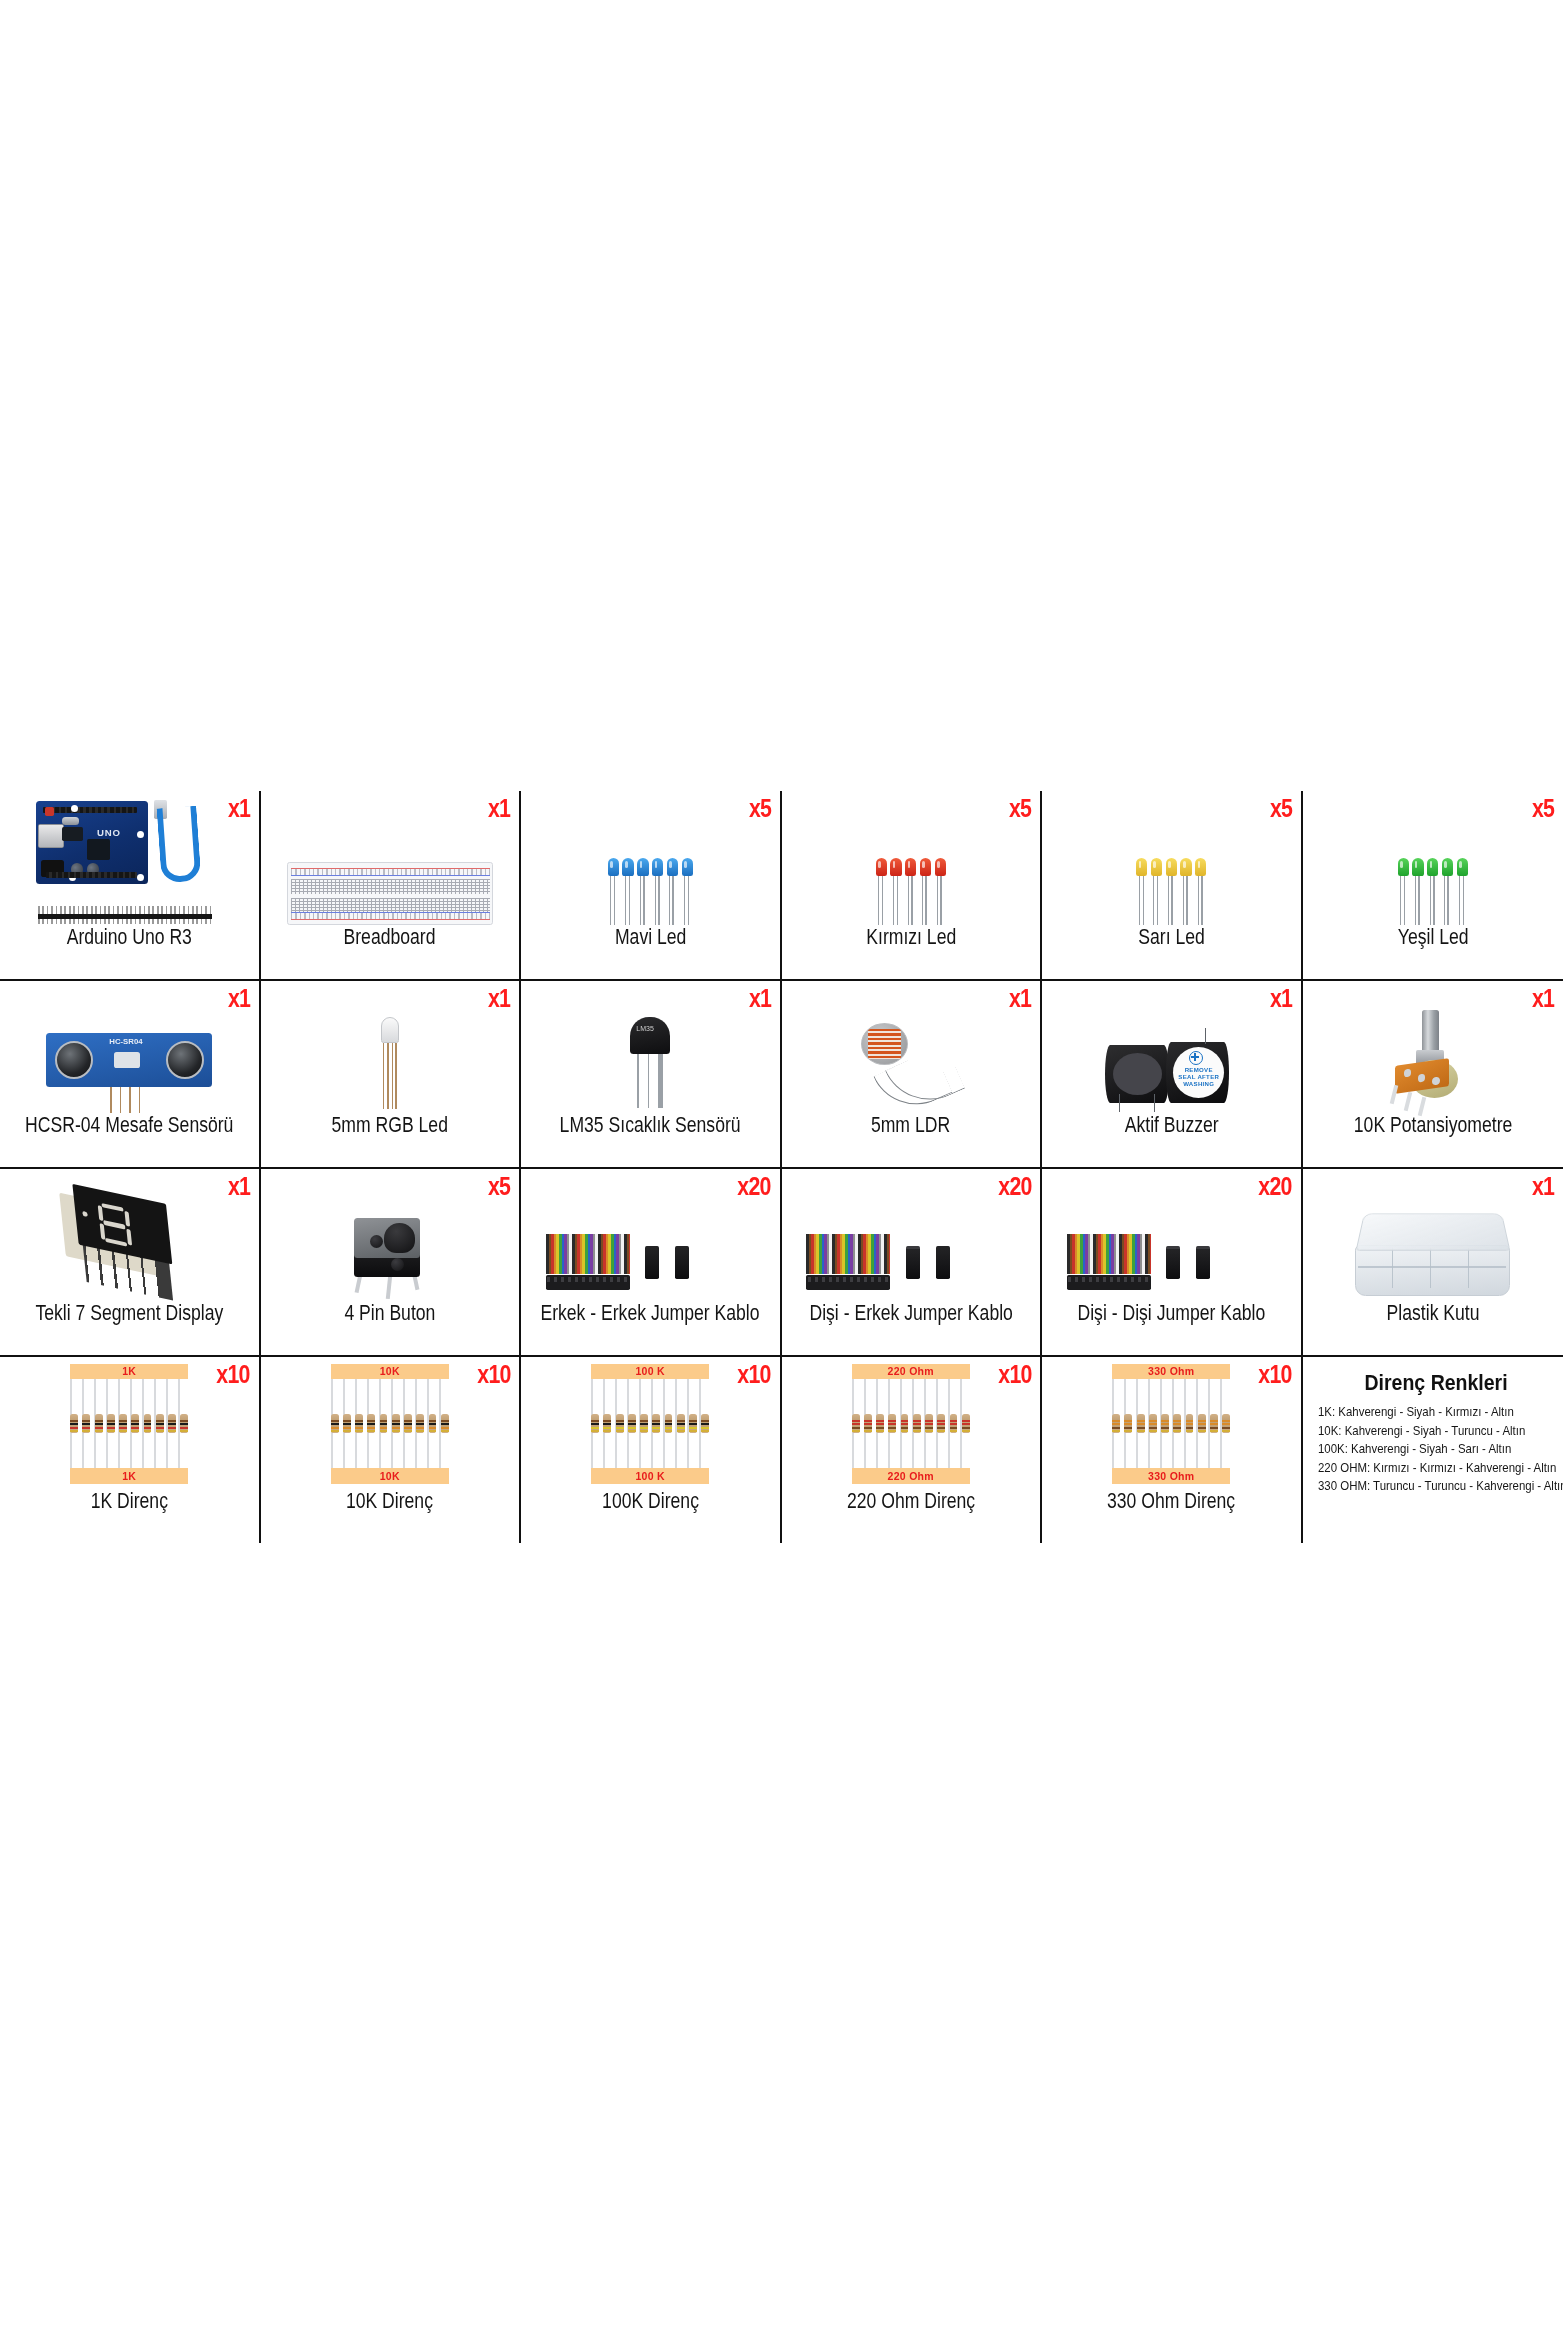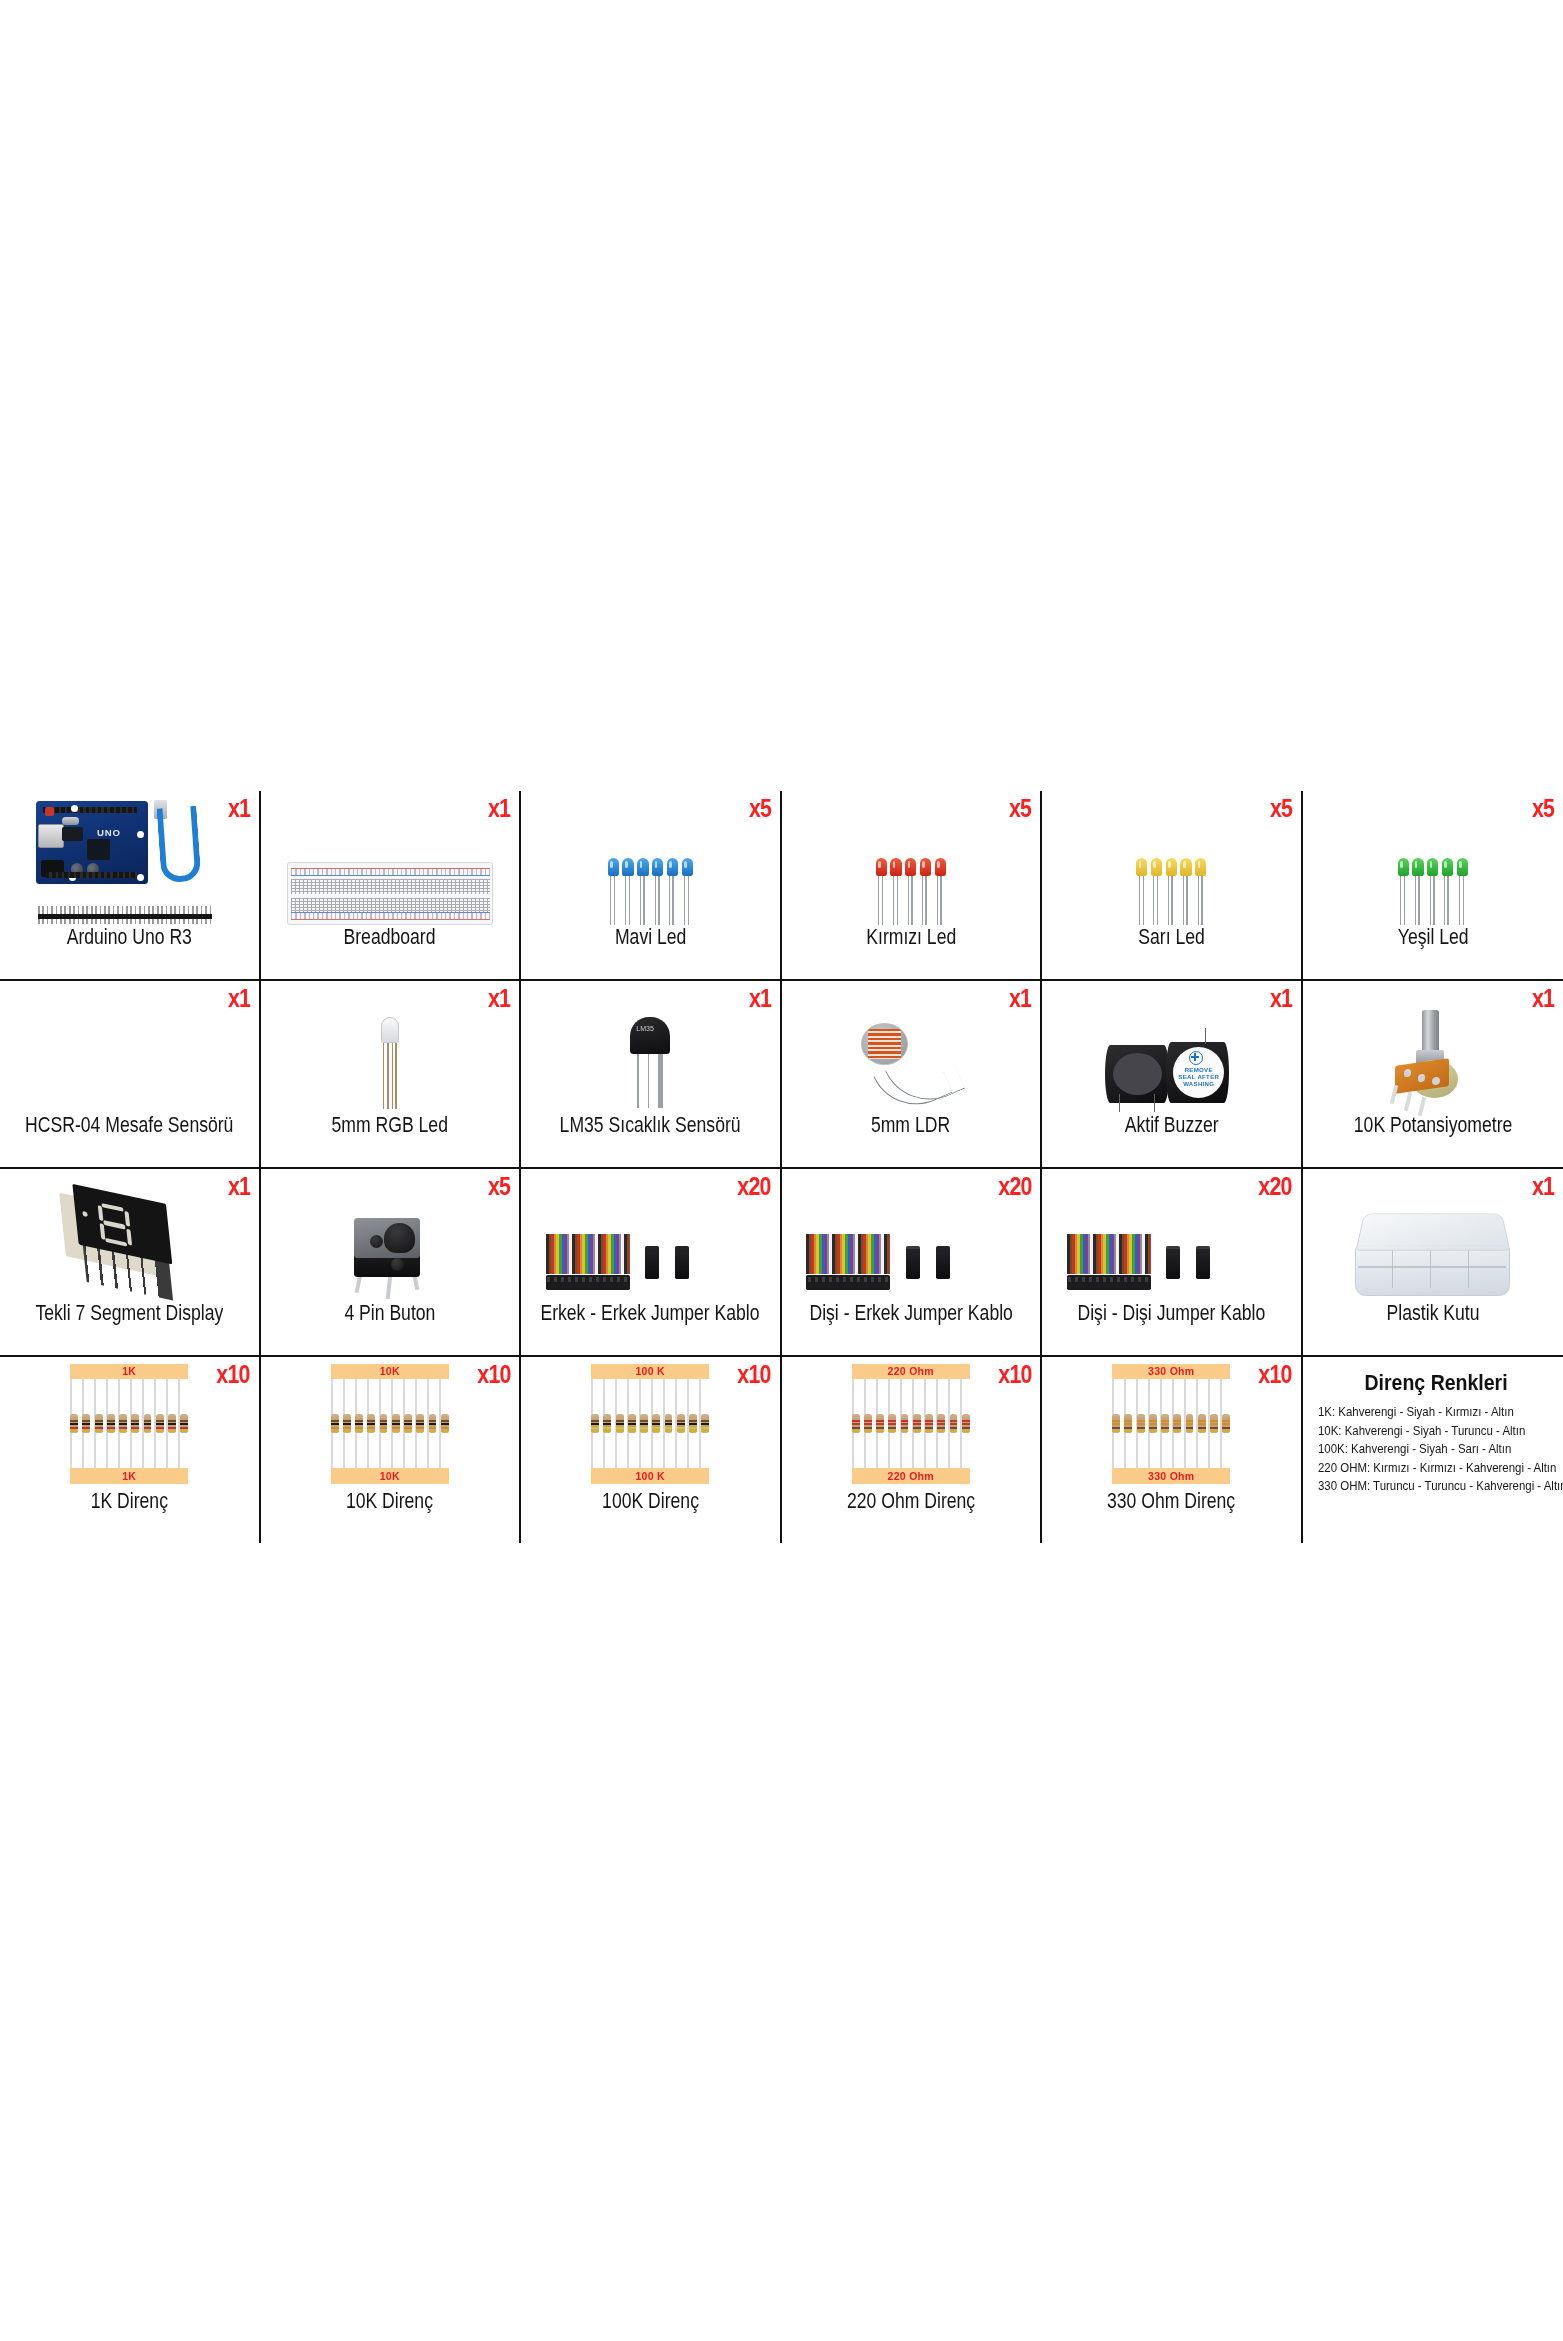--- a/index.html
+++ b/index.html
@@ -434,20 +434,31 @@
             <div class="led green">
               <div class="bulb"></div>
               <div class="legs"></div>
             </div>
           </div>
         </div>
         <div class="caption">Yeşil Led</div>
       </div>
       <div class="cell">
         <div class="qty">x1</div>
+        <div class="art">
+          <div class="hc">
+            <div class="pcb">
+              <div class="lbl">HC-SR04</div>
+              <div class="eye e1"></div>
+              <div class="eye e2"></div>
+              <div class="can"></div>
+            </div>
+            <div class="pins"></div>
+          </div>
+        </div>
         <div class="caption">HCSR-04 Mesafe Sensörü</div>
       </div>
       <div class="cell">
         <div class="qty">x1</div>
         <div class="art">
           <div class="rgb">
             <div class="b"></div>
             <div class="l"></div>
           </div>
         </div>

